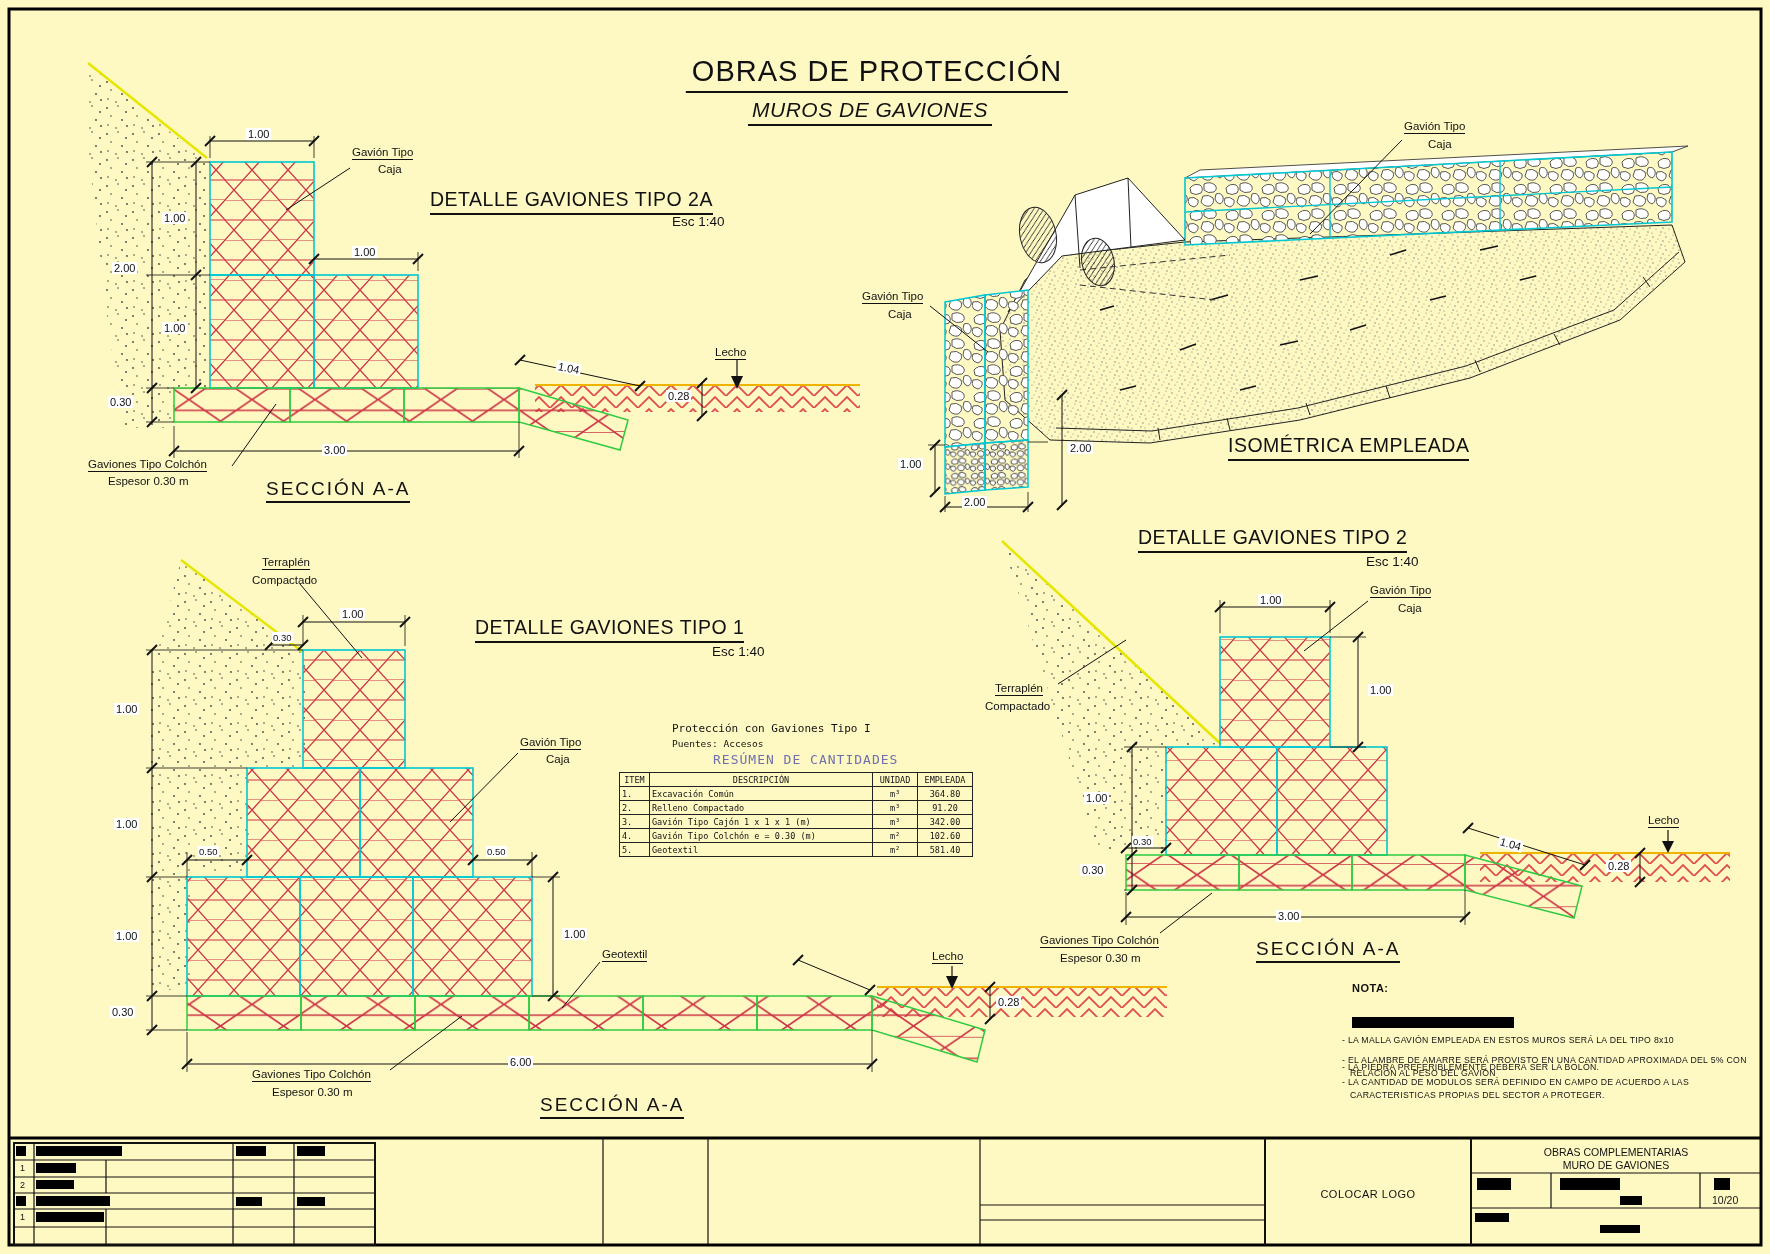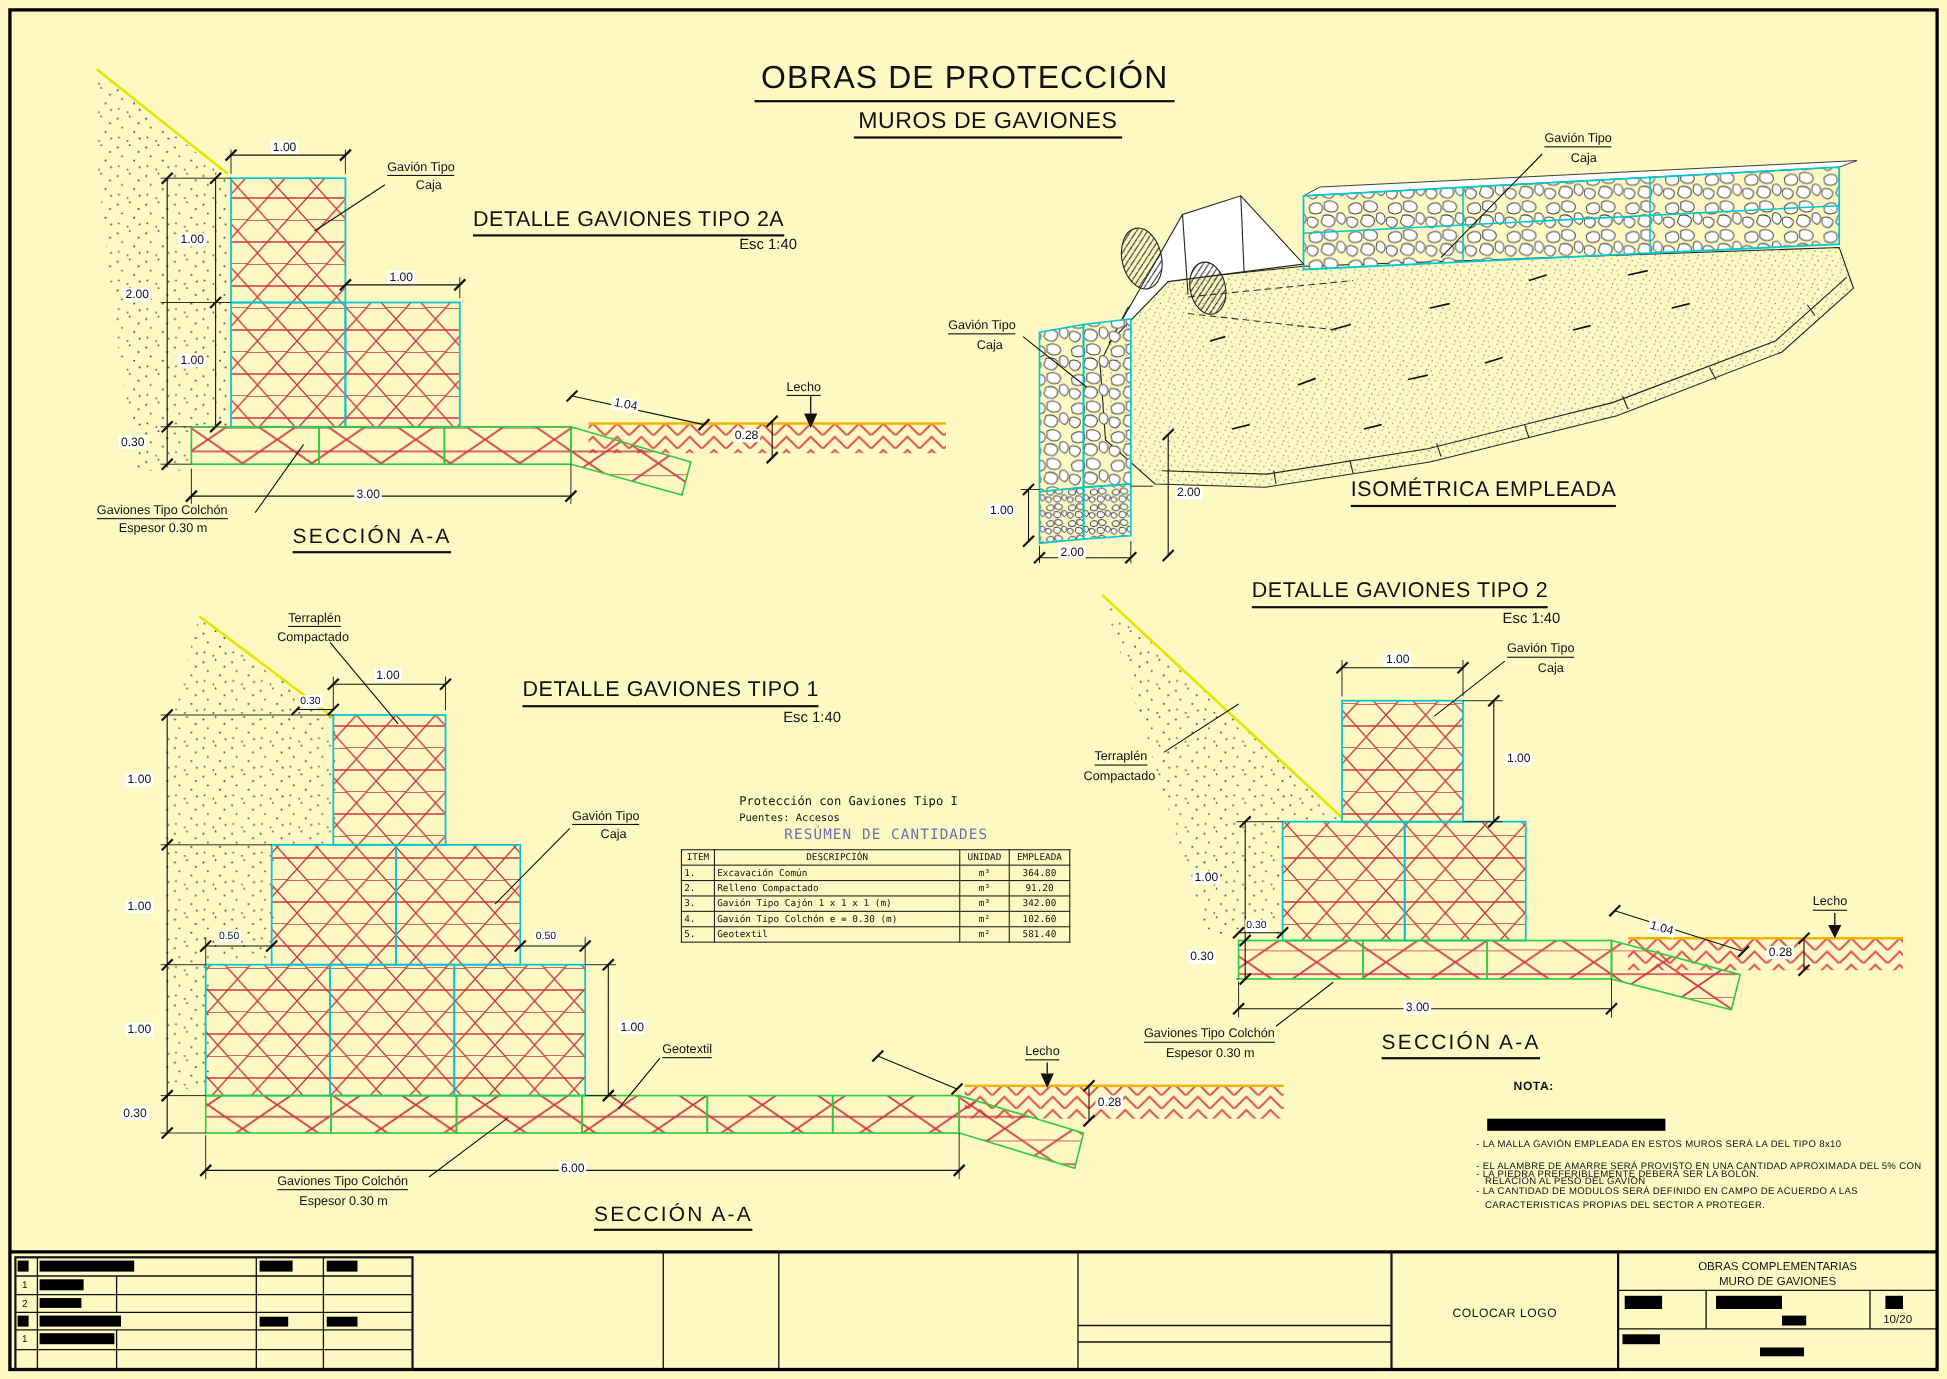--- a/index.html
+++ b/index.html
@@ -17,21 +17,21 @@
   .esc{font:13.5px "Liberation Sans",sans-serif;white-space:nowrap;}
   .sec{font:19px "Liberation Sans",sans-serif;letter-spacing:2px;border-bottom:2px solid #111;padding-bottom:1px;white-space:nowrap;}
   .qhead1{font:11px "DejaVu Sans Mono",monospace;white-space:nowrap;}
   .qhead2{font:9.5px "DejaVu Sans Mono",monospace;white-space:nowrap;}
   .qtitle{font:13px "DejaVu Sans Mono",monospace;color:#6f6fae;letter-spacing:1px;white-space:nowrap;}
   .qt{border-collapse:collapse;font:8.5px "DejaVu Sans Mono",monospace;table-layout:fixed;}
   .qt td{border:1px solid #222;padding:0 2px;height:13px;overflow:hidden;white-space:nowrap;}
   .qt .c{text-align:center;}
   .nota{font:8.7px "Liberation Sans",sans-serif;letter-spacing:.3px;color:#111;}
   .nota2{padding-left:8px;text-indent:-8px;line-height:1.45;}
-  .notaTitle{font:11px "Liberation Sans",sans-serif;font-weight:bold;letter-spacing:.5px;margin-left:24px;}
+  .notaTitle{font:11px "Liberation Sans",sans-serif;font-weight:bold;letter-spacing:.5px;}
   .tbtxt{font:10.5px "Liberation Sans",sans-serif;white-space:nowrap;}
   .tbnum{font:9px "Liberation Sans",sans-serif;}
   .logo{font:11px "Liberation Sans",sans-serif;letter-spacing:.5px;}
   .cx{transform:translateX(-50%);}
 </style>
 </head>
 <body>
 
 <div id="sheet">
 
@@ -340,21 +340,21 @@
     <use href="#tk" x="1640" y="853"></use>
           <use href="#tk" x="1640" y="882"></use>
   </g>
   <path d="M1058,684 L1126,640 M1368,601 L1304,651 M1160,933 L1212,893"></path>
   <path d="M1668,830 V841" stroke-width="1.2"></path>
 </g>
 <path d="M1662,841 L1674,841 L1668,853 Z" fill="#111"></path>
 </svg>
 
 <div class="abs title1 cx" style="left:877px;top:55px;">OBRAS DE PROTECCIÓN</div>
-<div class="abs title2 cx" style="left:898px;top:98px;">MUROS DE GAVIONES</div>
+<div class="abs title2 cx" style="left:870px;top:98px;font-style:italic;">MUROS DE GAVIONES</div>
 
 <div class="abs dtitle" style="left:430px;top:188px;">DETALLE GAVIONES TIPO 2A</div>
 <div class="abs esc" style="left:672px;top:214px;">Esc 1:40</div>
 <div class="abs lbl u" style="left:352px;top:146px;">Gavión Tipo</div>
 <div class="abs lbl" style="left:378px;top:163px;">Caja</div>
 <div class="abs dim" style="left:246px;top:128px;">1.00</div>
 <div class="abs dim" style="left:352px;top:246px;">1.00</div>
 <div class="abs dim" style="left:162px;top:212px;">1.00</div>
 <div class="abs dim" style="left:112px;top:262px;">2.00</div>
 <div class="abs dim" style="left:162px;top:322px;">1.00</div>

